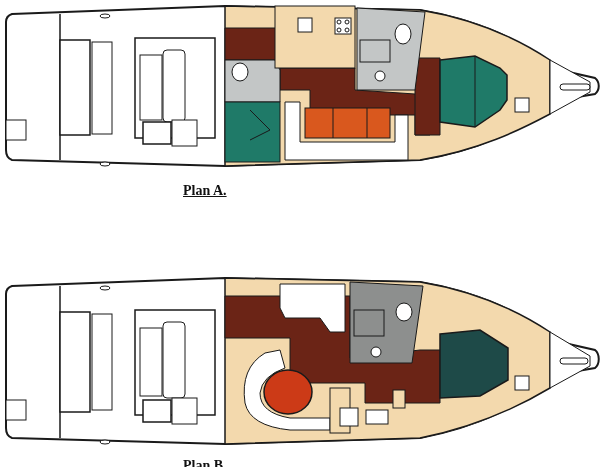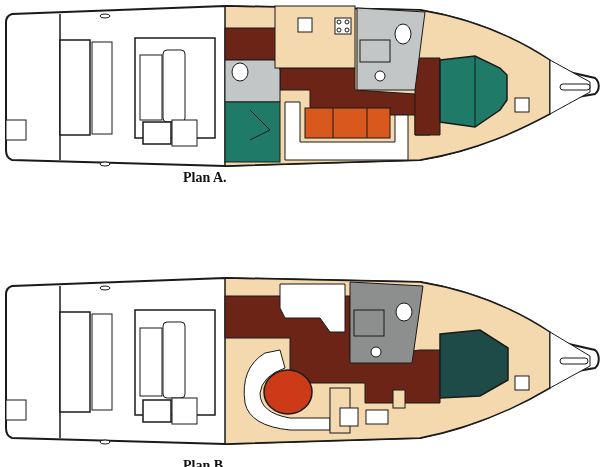--- a/index.html
+++ b/index.html
@@ -61,21 +61,21 @@
     <line x1="367" y1="108" x2="367" y2="138" stroke="#1a1a1a"></line>
 
     <path d="M440,60 L475,56 L500,68 L507,75 L507,100 L500,110 L475,127 L440,122 Z" fill="#1f7a68" stroke="#1a1a1a" stroke-width="1.5"></path>
     <path d="M475,56 L475,127" stroke="#1a1a1a" fill="none"></path>
 
     <path d="M550,60 L590,82 L590,92 L550,114 Z" fill="#fff" stroke="#1a1a1a"></path>
     <rect x="560" y="84" width="30" height="6" rx="3" fill="#fff" stroke="#1a1a1a"></rect>
     <rect x="515" y="98" width="14" height="14" fill="#fff" stroke="#1a1a1a"></rect>
   </svg>
 </div>
-<div class="caption" style="left:183px; top:170px;">Plan A.</div>
+<div class="caption" style="left:183px; top:183px;text-decoration:underline;">Plan A.</div>
 
 <div class="plan" style="top:268px;">
   <svg width="600" height="182" viewBox="0 0 600 182">
     <path d="M12,18 L225,10 L420,14 C480,24 520,44 560,74 L595,82 C600,86 600,96 595,100 L560,106 C520,138 480,158 420,170 L225,176 L12,170 Q6,168 6,160 L6,26 Q6,20 12,18 Z" fill="#ffffff" stroke="#1a1a1a" stroke-width="2"></path>
     <path d="M60,18 L60,170" stroke="#1a1a1a" stroke-width="1.5" fill="none"></path>
     <rect x="6" y="132" width="20" height="20" fill="#fff" stroke="#1a1a1a"></rect>
     <rect x="60" y="44" width="30" height="100" fill="#fff" stroke="#1a1a1a" stroke-width="1.5"></rect>
     <rect x="92" y="46" width="20" height="96" fill="#fff" stroke="#1a1a1a"></rect>
     <rect x="135" y="42" width="80" height="105" fill="#fff" stroke="#1a1a1a" stroke-width="1.5"></rect>
     <rect x="140" y="60" width="22" height="68" fill="#fff" stroke="#1a1a1a"></rect>

